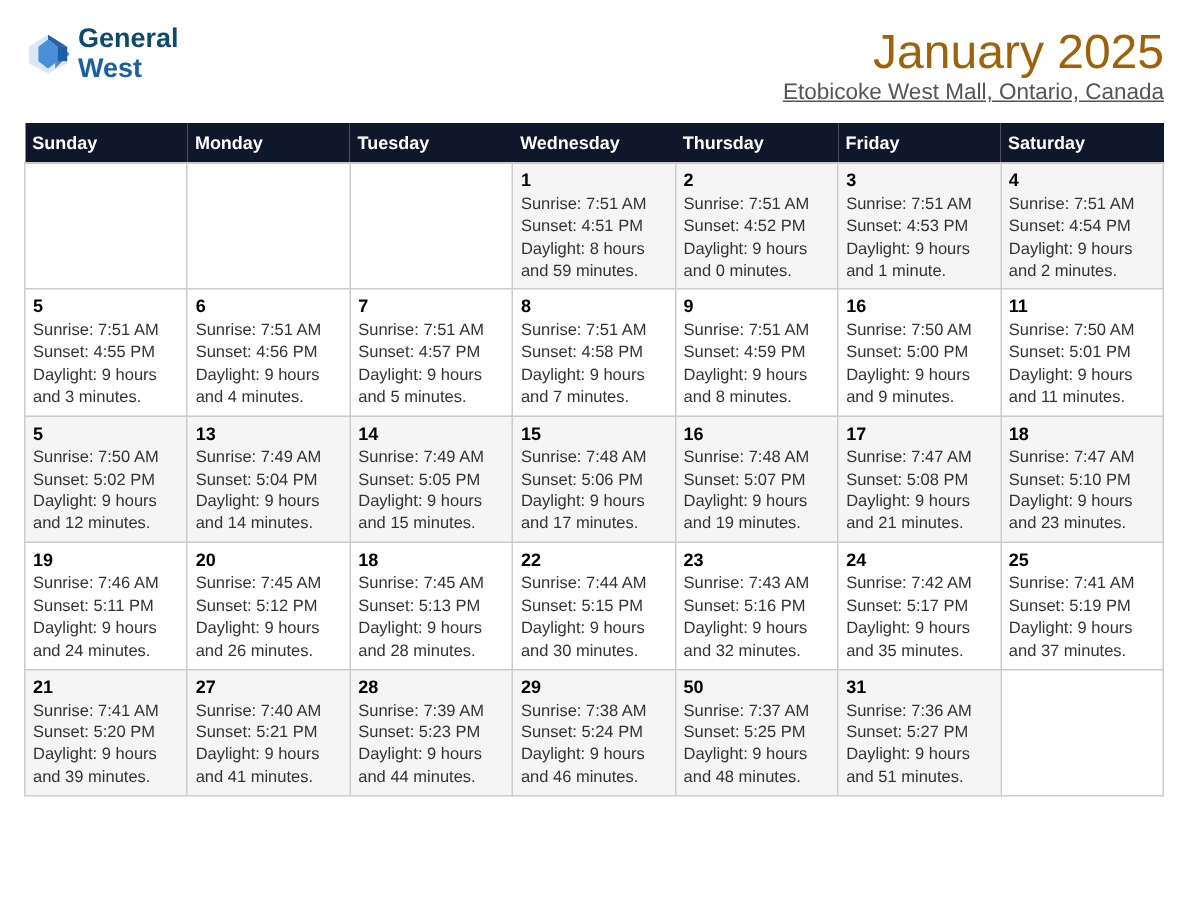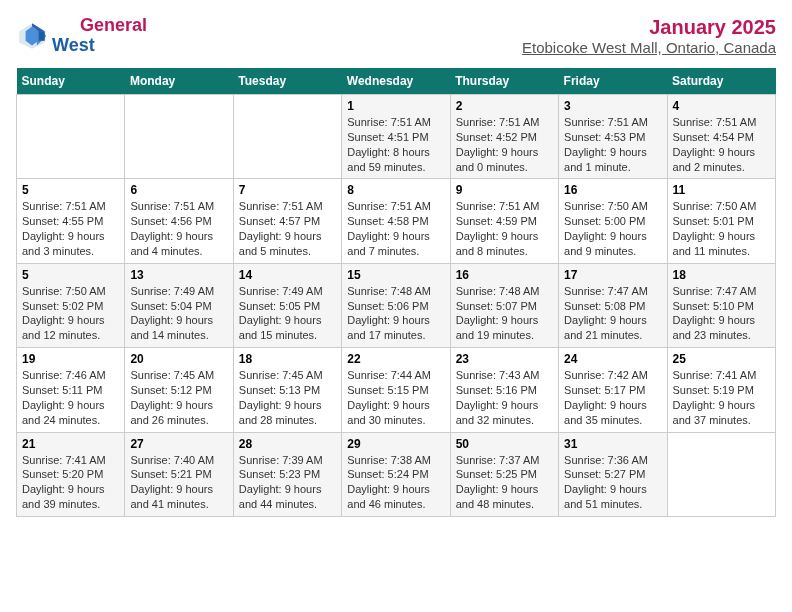--- a/index.html
+++ b/index.html
@@ -20,47 +20,47 @@
       display: flex;
       align-items: center;
     }
     .logo-text {
       display: flex;
       flex-direction: column;
       font-size: 18px;
       font-weight: bold;
       line-height: 1.1;
     }
-    .logo-general { color: #be185d; margin-left: 28px; }
+    .logo-general { color: #0c4a6e; }
     .logo-blue { color: #1a5fa8; }
     .logo-icon {
       width: 32px;
       height: 32px;
       margin-right: 4px;
     }
     .title-section {
       text-align: right;
     }
     .month-title {
-      font-size: 20px;
-      font-weight: bold;
-      color: #be185d;
+      font-size: 32px;
+      font-weight: normal;
+      color: #a16207;
     }
     .location {
       font-size: 15px;
       color: #555;
       text-decoration: underline;
     }
     .calendar {
       width: 100%;
       border-collapse: collapse;
       font-size: 10.5px;
     }
     .calendar th {
-      background: #0f766e;
+      background: #0f172a;
       color: #fff;
       text-align: left;
       padding: 6px 5px;
       font-size: 12px;
       font-weight: bold;
     }
     .calendar td {
       border: 1px solid #ccc;
       vertical-align: top;
       padding: 4px 5px;

